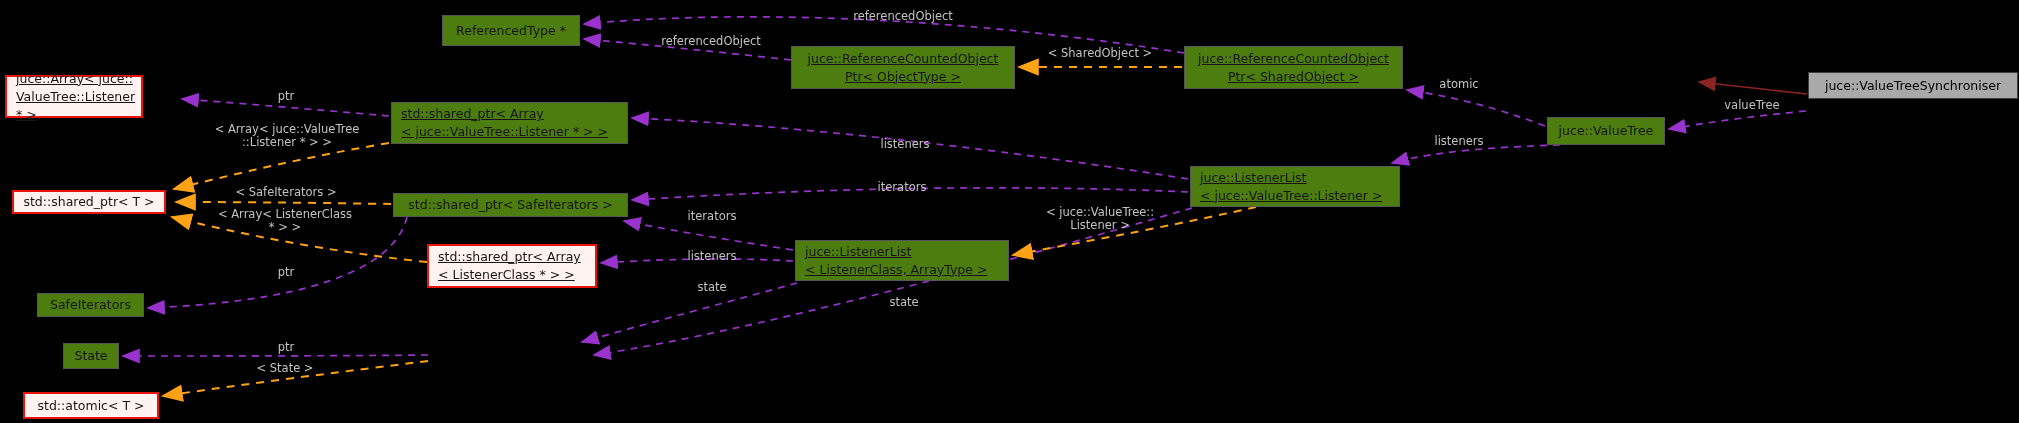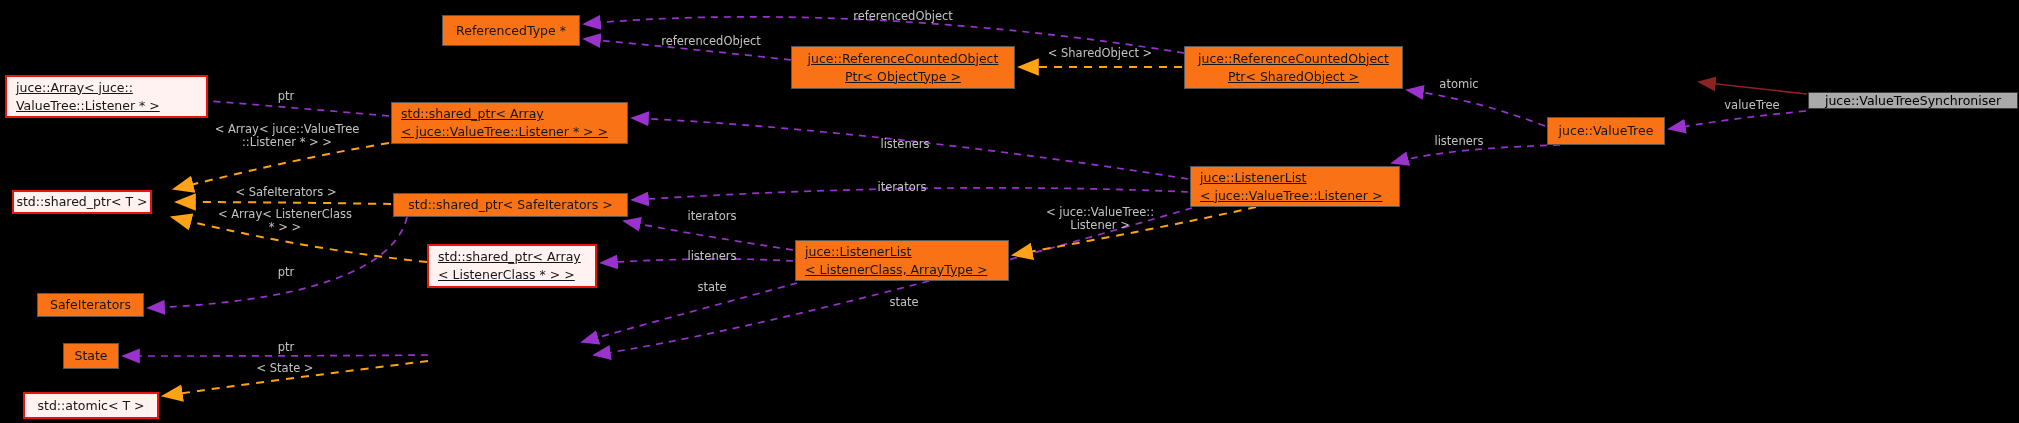--- a/index.html
+++ b/index.html
@@ -1,19 +1,19 @@
 <!DOCTYPE html>
 <html><head>
 <meta charset="utf-8">
 <style>
   html,body{margin:0;padding:0;background:#000;}
   #canvas{position:relative;width:2019px;height:423px;background:#000;overflow:hidden;
           font-family:"DejaVu Sans","Liberation Sans",sans-serif;}
   #edges{position:absolute;left:0;top:0;width:2019px;height:423px;}
-  .node{position:absolute;box-sizing:border-box;background:#f97316;border:1.5px solid #575757;
+  .node{position:absolute;box-sizing:border-box;background:#4d7c0f;border:1.5px solid #575757;
         color:#161616;font-size:12.5px;line-height:18px;display:flex;align-items:center;
         justify-content:center;text-align:center;white-space:pre-line;z-index:2;}
   .node.two{justify-content:flex-start;text-align:left;padding-left:9px;text-decoration:underline;}
   .node.two.center{justify-content:center;text-align:center;padding-left:0;}
   .node.red{border:2px solid #ea1309;background:#fff2f1;}
   .node.main{background:#a9a9a9;border:1.5px solid #3d3d3d;color:#000;}
   .elabel{position:absolute;transform:translate(-50%,-50%);color:#c3c3c3;font-size:11.5px;
           font-weight:normal;white-space:pre;text-align:center;line-height:13px;z-index:3;}
 </style>
 </head>
@@ -55,38 +55,38 @@
       <path d="M389,143 C310,156 235,174 174,189" marker-end="url(#arr-o)"></path>
       <path d="M391,204 C330,203 250,202 176,202" marker-end="url(#arr-o)"></path>
       <path d="M427,262 C330,252 235,233 172,217" marker-end="url(#arr-o)"></path>
       <path d="M428,361 C340,372 245,384 163,396" marker-end="url(#arr-o)"></path>
     </g>
     <path d="M1807,94 L1699,82" fill="none" stroke="#8b2323" stroke-width="1.7" marker-end="url(#arr-r)"></path>
   </svg>
 
   <div class="node" style="left:442px;top:15px;width:138px;height:31px">ReferencedType *</div>
 
-  <div class="node red two" style="left:5px;top:75px;width:203px;height:43px">juce::Array&lt; juce::
+  <div class="node red two" style="left:5px;top:75px;width:138px;height:43px">juce::Array&lt; juce::
 ValueTree::Listener * &gt;</div>
 
   <div class="node two center" style="left:791px;top:46px;width:224px;height:43px">juce::ReferenceCountedObject
 Ptr&lt; ObjectType &gt;</div>
 
   <div class="node two center" style="left:1184px;top:46px;width:219px;height:43px">juce::ReferenceCountedObject
 Ptr&lt; SharedObject &gt;</div>
 
 
-  <div class="node main" style="left:1808px;top:92px;width:210px;height:17px">juce::ValueTreeSynchroniser</div>
+  <div class="node main" style="left:1808px;top:72px;width:210px;height:27px">juce::ValueTreeSynchroniser</div>
 
   <div class="node" style="left:1547px;top:117px;width:118px;height:28px">juce::ValueTree</div>
 
   <div class="node two" style="left:391px;top:102px;width:237px;height:42px">std::shared_ptr&lt; Array
 &lt; juce::ValueTree::Listener * &gt; &gt;</div>
 
-  <div class="node red" style="left:12px;top:190px;width:140px;height:24px">std::shared_ptr&lt; T &gt;</div>
+  <div class="node red" style="left:12px;top:190px;width:154px;height:24px">std::shared_ptr&lt; T &gt;</div>
 
   <div class="node" style="left:393px;top:193px;width:235px;height:24px">std::shared_ptr&lt; SafeIterators &gt;</div>
 
   <div class="node red two" style="left:427px;top:244px;width:170px;height:44px">std::shared_ptr&lt; Array
 &lt; ListenerClass * &gt; &gt;</div>
 
   <div class="node two" style="left:1190px;top:166px;width:210px;height:41px">juce::ListenerList
 &lt; juce::ValueTree::Listener &gt;</div>
 
   <div class="node two" style="left:795px;top:240px;width:214px;height:41px">juce::ListenerList

